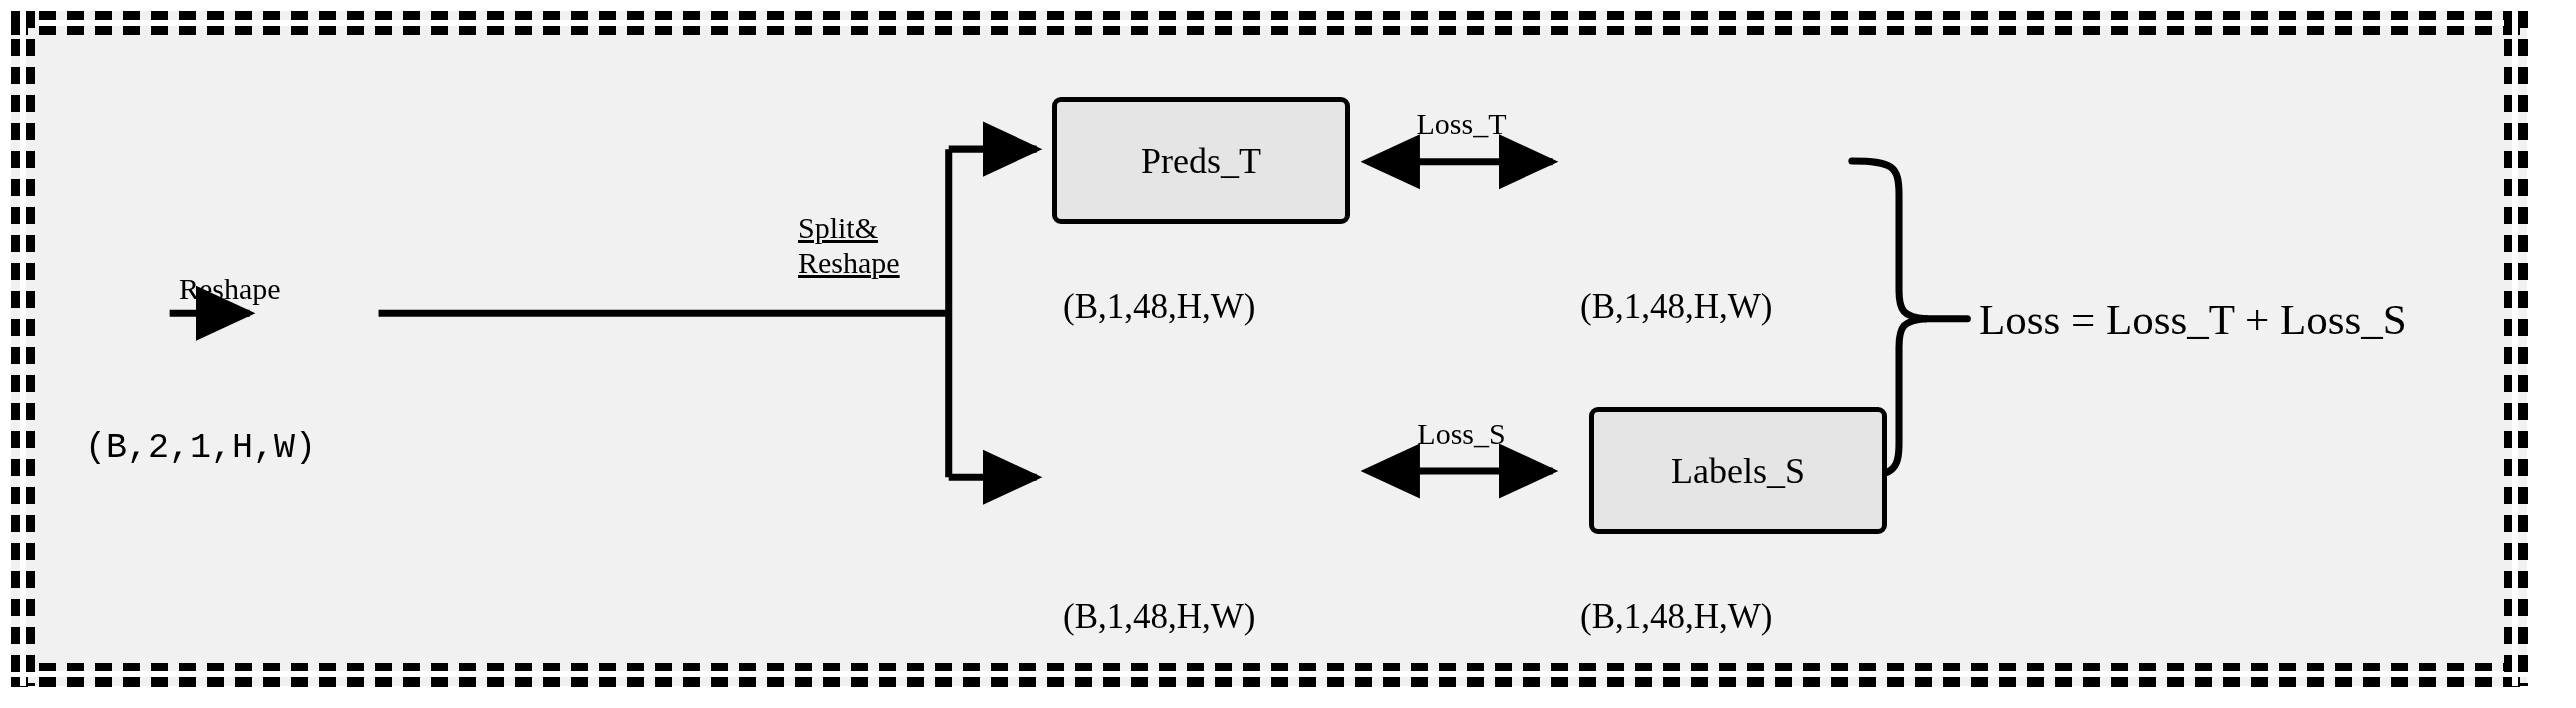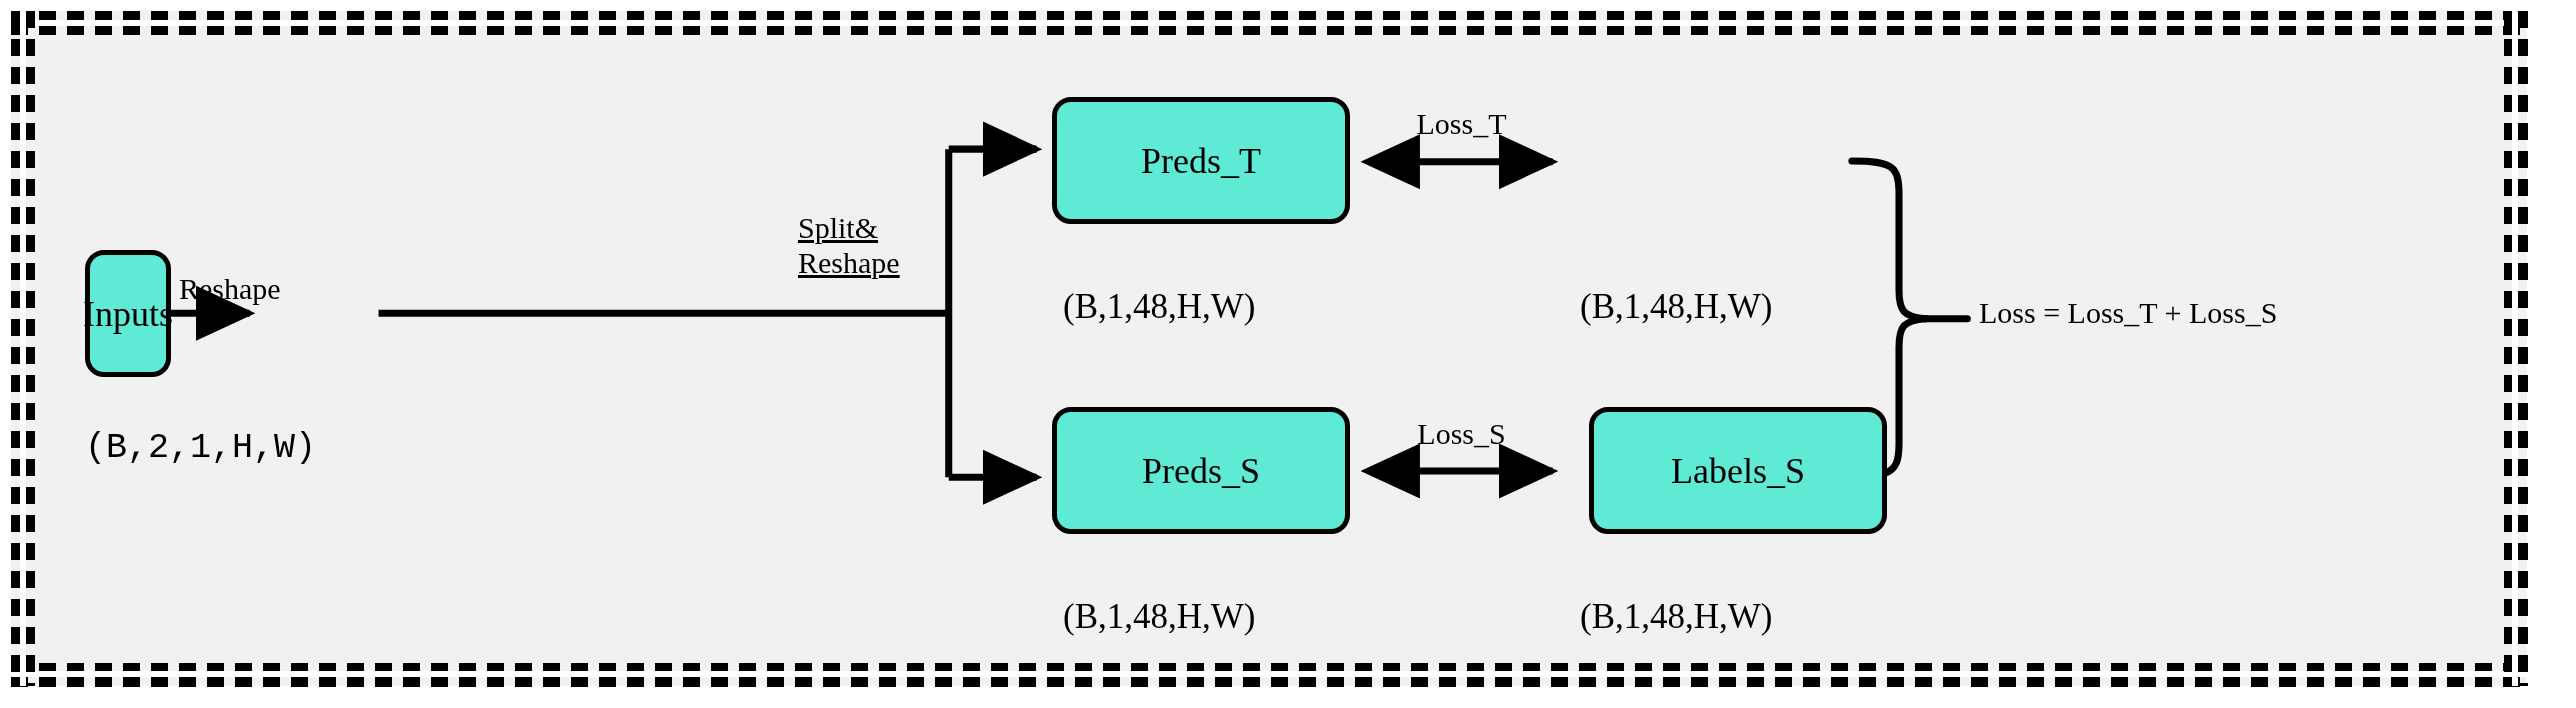--- a/index.html
+++ b/index.html
@@ -18,23 +18,23 @@
   
   .dash-edge{position:absolute;background:
      repeating-linear-gradient(to right,#000 0 17.3px,transparent 17.3px 28px);}
   .dash-edge.vert{background:
      repeating-linear-gradient(to bottom,#000 0 17.3px,transparent 17.3px 28px);}
   .dash-gap{position:absolute;background:#ffffff;}
 
   
   .node{
     position:absolute;
-    background:#5eead4;
+    background:#e5e5e5;
     border:5.5px solid #000000;
-    border-radius:19px;
+    border-radius:9px;
     box-sizing:border-box;
     display:flex;align-items:center;justify-content:center;
     color:#000;
     font-size:36px;
     line-height:1;
     white-space:nowrap;
   }
 
   
   .shape-label{
@@ -56,21 +56,21 @@
     text-align:center;
   }
   .edge-label.two-line{line-height:1.18;}
 
   
   #wires{position:absolute;left:0;top:0;width:2576px;height:708px;pointer-events:none;}
 
   
   #loss-eq{
     position:absolute;
-    font-size:30px;
+    font-size:43px;
     color:#000;
     white-space:nowrap;
     line-height:1;
   }
 </style>
 </head>
 <body>
 
 <div id="canvas">
 
@@ -123,33 +123,27 @@
                L 2418 370
                C 2418 396, 2424 404, 2452 406"></path>
       <path d="M 2358 607
                C 2410 607, 2418 600, 2418 564
                L 2418 442
                C 2418 416, 2424 408, 2452 406"></path>
       <line x1="2452" y1="406" x2="2505" y2="406"></line>
     </g>
   </svg>
 
-  <div class="node" style="left:85px;top:250px;width:86px;height:127px;">
-    <span>Inputs</span>
-  </div>
 
 
   <div class="node" style="left:1052px;top:97px;width:298px;height:127px;">
     <span>Preds_T</span>
   </div>
 
 
-  <div class="node" style="left:1052px;top:407px;width:298px;height:127px;">
-    <span>Preds_S</span>
-  </div>
 
   <div class="node" style="left:1553px;top:407px;width:298px;height:127px;margin-left:36px;">
     <span>Labels_S</span>
   </div>
 
   <div class="shape-label" style="left:85px;top:415px;font-family:Liberation Mono, monospace;">(B,2,1,H,W)</div>
 
   <div class="shape-label" style="left:1063px;top:273px;">(B,1,48,H,W)</div>
 
   <div class="shape-label" style="left:1580px;top:273px;">(B,1,48,H,W)</div>

